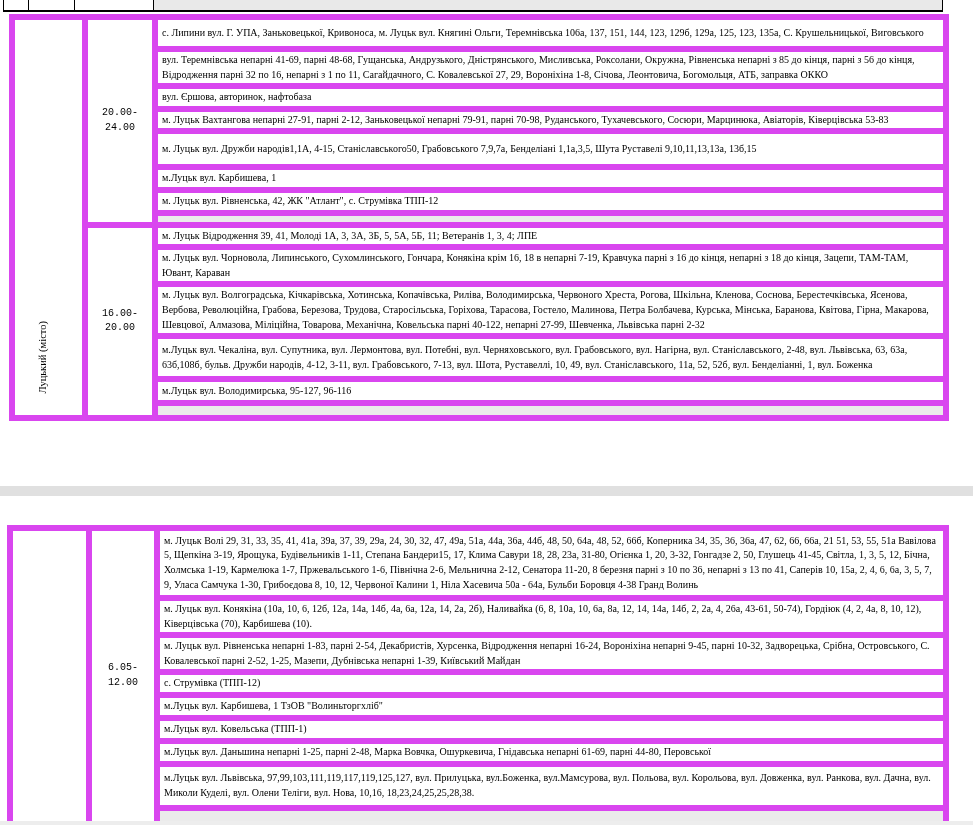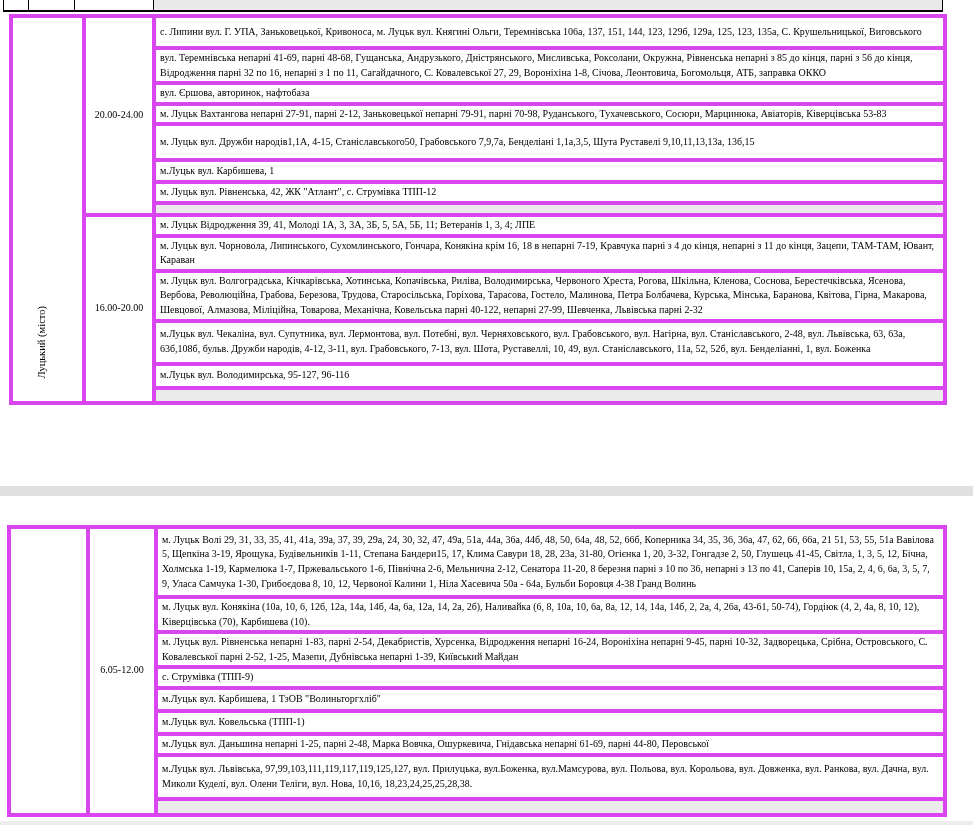--- a/index.html
+++ b/index.html
@@ -23,21 +23,21 @@
   .sliver .c2{width:46px;}
   .sliver .c3{width:79px;}
   .sliver .c4{flex:1;background:#e9e9e9;border-right:1.5px solid #000;}
 
   table.sched{
     position:absolute;
     border-collapse:collapse;
     table-layout:fixed;
   }
   table.sched td{
-    border:4px solid #d946ef;
+    border:6px solid #d946ef;
     padding:1px 4px;
     font-size:10px;
     line-height:14.6px;
     vertical-align:middle;
     overflow:hidden;
     box-sizing:border-box;
   }
   #table1{left:9px;top:14px;width:934px;}
   #table2{left:7px;top:525px;width:936px;}
 
@@ -49,20 +49,21 @@
     transform:translateX(-50%) rotate(180deg);
     font-size:10.5px;
     white-space:nowrap;
   }
   td.region-cell-2{border-top:none;border-bottom:none;}
 
   td.time-cell{
     text-align:center;
     font-size:11px;
     padding:0 2px;
+    font-family:Liberation Mono, monospace;
   }
   td.street-cell{}
   td.gray-row{background:#ebebeb;padding:0;}
 
   .band{
     position:absolute;left:0;width:973px;background:#e0e0e0;
   }
   #band-mid{top:486px;height:10px;}
   #band-bottom{top:821px;height:4px;background:#ededed;}
 </style>
@@ -111,21 +112,21 @@
           <td class="street-cell" style="height:20px">м. Луцьк вул. Рівненська, 42, ЖК "Атлант", с. Струмівка ТПП-12</td>
         </tr>
     <tr>
           <td class="gray-row" style="height:12px"></td>
         </tr>
     <tr>
       <td class="time-cell" rowspan="6">16.00-20.00</td>
       <td class="street-cell" style="height:15px">м. Луцьк Відродження 39, 41, Молоді 1А, 3, 3А, 3Б, 5, 5А, 5Б, 11; Ветеранів 1, 3, 4; ЛПЕ</td>
     </tr>
     <tr>
-          <td class="street-cell" style="height:29px">м. Луцьк вул. Чорновола, Липинського, Сухомлинського, Гончара, Конякіна крім 16, 18 в непарні 7-19, Кравчука парні з 4 до кінця, непарні з 11 до кінця, Зацепи, ТАМ-ТАМ, Ювант, Караван</td>
+          <td class="street-cell" style="height:29px">м. Луцьк вул. Чорновола, Липинського, Сухомлинського, Гончара, Конякіна крім 16, 18 в непарні 7-19, Кравчука парні з 16 до кінця, непарні з 18 до кінця, Зацепи, ТАМ-ТАМ, Ювант, Караван</td>
         </tr>
     <tr>
           <td class="street-cell" style="height:43px">м. Луцьк вул. Волгоградська, Кічкарівська, Хотинська, Копачівська, Риліва, Володимирська, Червоного Хреста, Рогова, Шкільна, Кленова, Соснова, Берестечківська, Ясенова, Вербова, Революційна, Грабова, Березова, Трудова, Старосільська, Горіхова, Тарасова, Гостело, Малинова, Петра Болбачева, Курська, Мінська, Баранова, Квітова, Гірна, Макарова, Шевцової, Алмазова, Міліційна, Товарова, Механічна, Ковельська парні 40-122, непарні 27-99, Шевченка, Львівська парні 2-32</td>
         </tr>
     <tr>
           <td class="street-cell" style="height:43px">м.Луцьк вул. Чекаліна, вул. Супутника, вул. Лермонтова, вул. Потебні, вул. Черняховського, вул. Грабовського, вул. Нагірна, вул. Станіславського, 2-48, вул. Львівська, 63, 63а, 63б,108б, бульв. Дружби народів, 4-12, 3-11, вул. Грабовського, 7-13, вул. Шота, Руставеллі, 10, 49, вул. Станіславського, 11а, 52, 52б, вул. Бенделіанні, 1, вул. Боженка</td>
         </tr>
     <tr>
           <td class="street-cell" style="height:24px">м.Луцьк вул. Володимирська, 95-127, 96-116</td>
         </tr>
@@ -149,21 +150,21 @@
       <td class="time-cell" rowspan="9">6.05-12.00</td>
       <td class="street-cell" style="height:70px">м. Луцьк Волі 29, 31, 33, 35, 41, 41а, 39а, 37, 39, 29а, 24, 30, 32, 47, 49а, 51а, 44а, 36а, 44б, 48, 50, 64а, 48, 52, 66б, Коперника 34, 35, 36, 36а, 47, 62, 66, 66а, 21 51, 53, 55, 51а Вавілова 5, Щепкіна 3-19, Ярощука, Будівельників 1-11, Степана Бандери15, 17, Клима Савури 18, 28, 23а, 31-80, Огієнка 1, 20, 3-32, Гонгадзе 2, 50, Глушець 41-45, Світла, 1, 3, 5, 12, Бічна, Холмська 1-19, Кармелюка 1-7, Пржевальського 1-6, Північна 2-6, Мельнична 2-12, Сенатора 11-20,  8 березня парні з 10 по 36, непарні з 13 по 41, Саперів 10, 15а, 2, 4, 6, 6а, 3, 5, 7, 9, Уласа Самчука 1-30, Грибоєдова 8, 10, 12, Червоної Калини 1, Ніла Хасевича 50а - 64а, Бульби Боровця 4-38 Гранд Волинь</td>
     </tr>
     <tr>
           <td class="street-cell" style="height:30px">м. Луцьк вул. Конякіна (10а, 10, 6, 12б, 12а, 14а, 14б, 4а, 6а, 12а, 14, 2а, 2б), Наливайка (6, 8, 10а, 10, 6а, 8а, 12, 14, 14а, 14б, 2, 2а, 4, 26а, 43-61, 50-74),  Гордіюк (4, 2, 4а, 8, 10, 12), Ківерцівська (70), Карбишева (10).</td>
         </tr>
     <tr>
           <td class="street-cell" style="height:30px">м. Луцьк вул. Рівненська непарні 1-83, парні 2-54, Декабристів, Хурсенка, Відродження непарні 16-24, Вороніхіна непарні 9-45, парні 10-32, Задворецька, Срібна, Островського, С. Ковалевської парні 2-52, 1-25, Мазепи, Дубнівська непарні 1-39, Київський Майдан</td>
         </tr>
     <tr>
-          <td class="street-cell" style="height:20px">с. Струмівка (ТПП-9)</td>
+          <td class="street-cell" style="height:20px">с. Струмівка (ТПП-12)</td>
         </tr>
     <tr>
           <td class="street-cell" style="height:23px">м.Луцьк вул. Карбишева, 1 ТзОВ "Волиньторгхліб"</td>
         </tr>
     <tr>
           <td class="street-cell" style="height:23px">м.Луцьк вул. Ковельська (ТПП-1)</td>
         </tr>
     <tr>
           <td class="street-cell" style="height:19px">м.Луцьк вул. Даньшина непарні 1-25, парні 2-48, Марка Вовчка, Ошуркевича, Гнідавська непарні 61-69, парні 44-80, Перовської</td>
         </tr>

